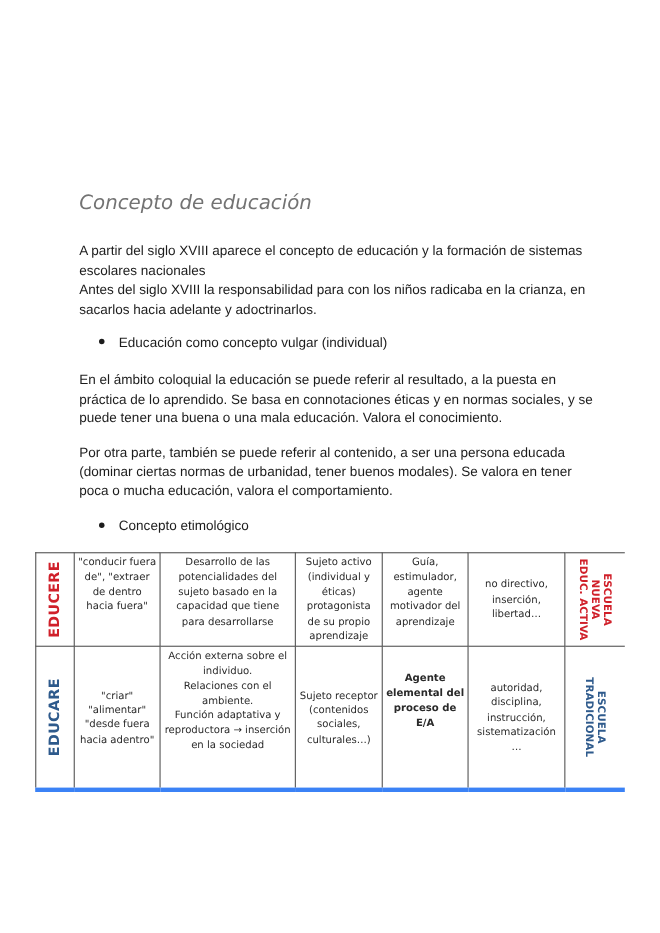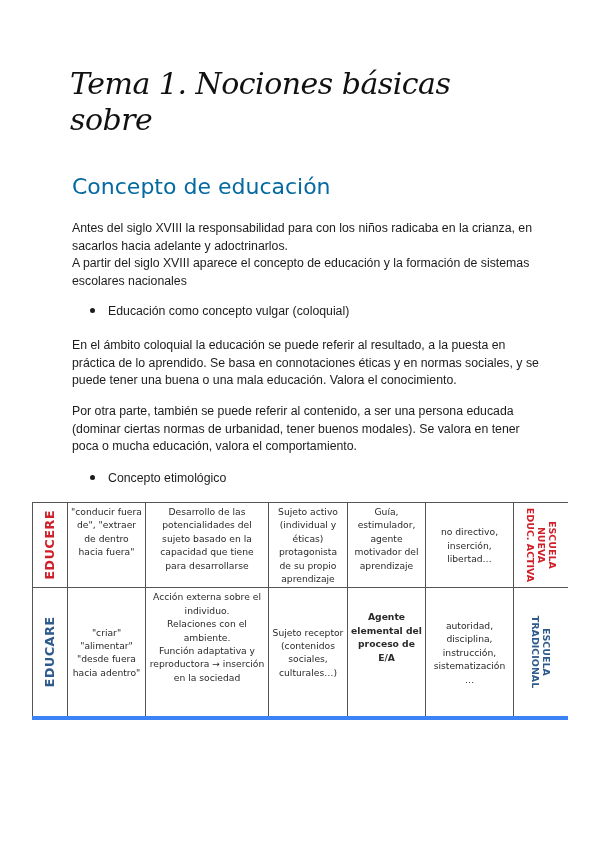--- a/index.html
+++ b/index.html
@@ -25,22 +25,23 @@
     font-size: 30px;
     line-height: 36px;
     color: #111;
     letter-spacing: -0.5px;
   }
   .section-heading {
     position: absolute;
     left: 72px;
     top: 174px;
     font-family: "DejaVu Sans", sans-serif;
-    font-size: 22px;
-    color: #0369a1;
+    font-size: 18px;
+    color: #737373;
+    font-style: italic;
   }
   .text-block {
     position: absolute;
     left: 72px;
     width: 470px;
     font-family: "Liberation Sans", sans-serif;
     font-size: 12.3px;
     line-height: 17.5px;
     color: #1c1c1c;
   }
@@ -125,32 +126,31 @@
     text-align: center;
   }
   .red { color: #d0202a; }
   .blue { color: #2e5a8c; }
   .bold { font-weight: normal; }
 </style>
 </head>
 <body>
 
 <div class="page-title">
-  <div>Tema 1. Nociones básicas sobre</div>
 </div>
 
 <div class="section-heading">Concepto de educación</div>
 
 <div class="text-block" style="top:220px;">
+  <p>A partir del siglo XVIII aparece el concepto de educación y la formación de sistemas escolares nacionales</p>
   <p>Antes del siglo XVIII la responsabilidad para con los niños radicaba en la crianza, en sacarlos hacia adelante y  adoctrinarlos.</p>
-  <p>A partir del siglo XVIII aparece el concepto de educación y la formación de sistemas escolares nacionales</p>
 </div>
 
 <div class="bullet" style="top:303px;">
-  <span class="dot"></span><span>Educación como concepto vulgar (coloquial)</span>
+  <span class="dot"></span><span>Educación como concepto vulgar (individual)</span>
 </div>
 
 <div class="text-block" style="top:337px;">
   <p>En el ámbito coloquial la educación se puede referir al resultado, a la puesta en práctica de lo aprendido. Se basa en connotaciones éticas y en normas sociales, y se puede tener una buena o una mala educación. Valora el conocimiento.</p>
 </div>
 
 <div class="text-block" style="top:403px;">
   <p>Por otra parte, también se puede referir al contenido, a ser una persona educada (dominar ciertas normas de urbanidad, tener buenos modales). Se valora en tener poca o mucha educación, valora el comportamiento.</p>
 </div>
 

